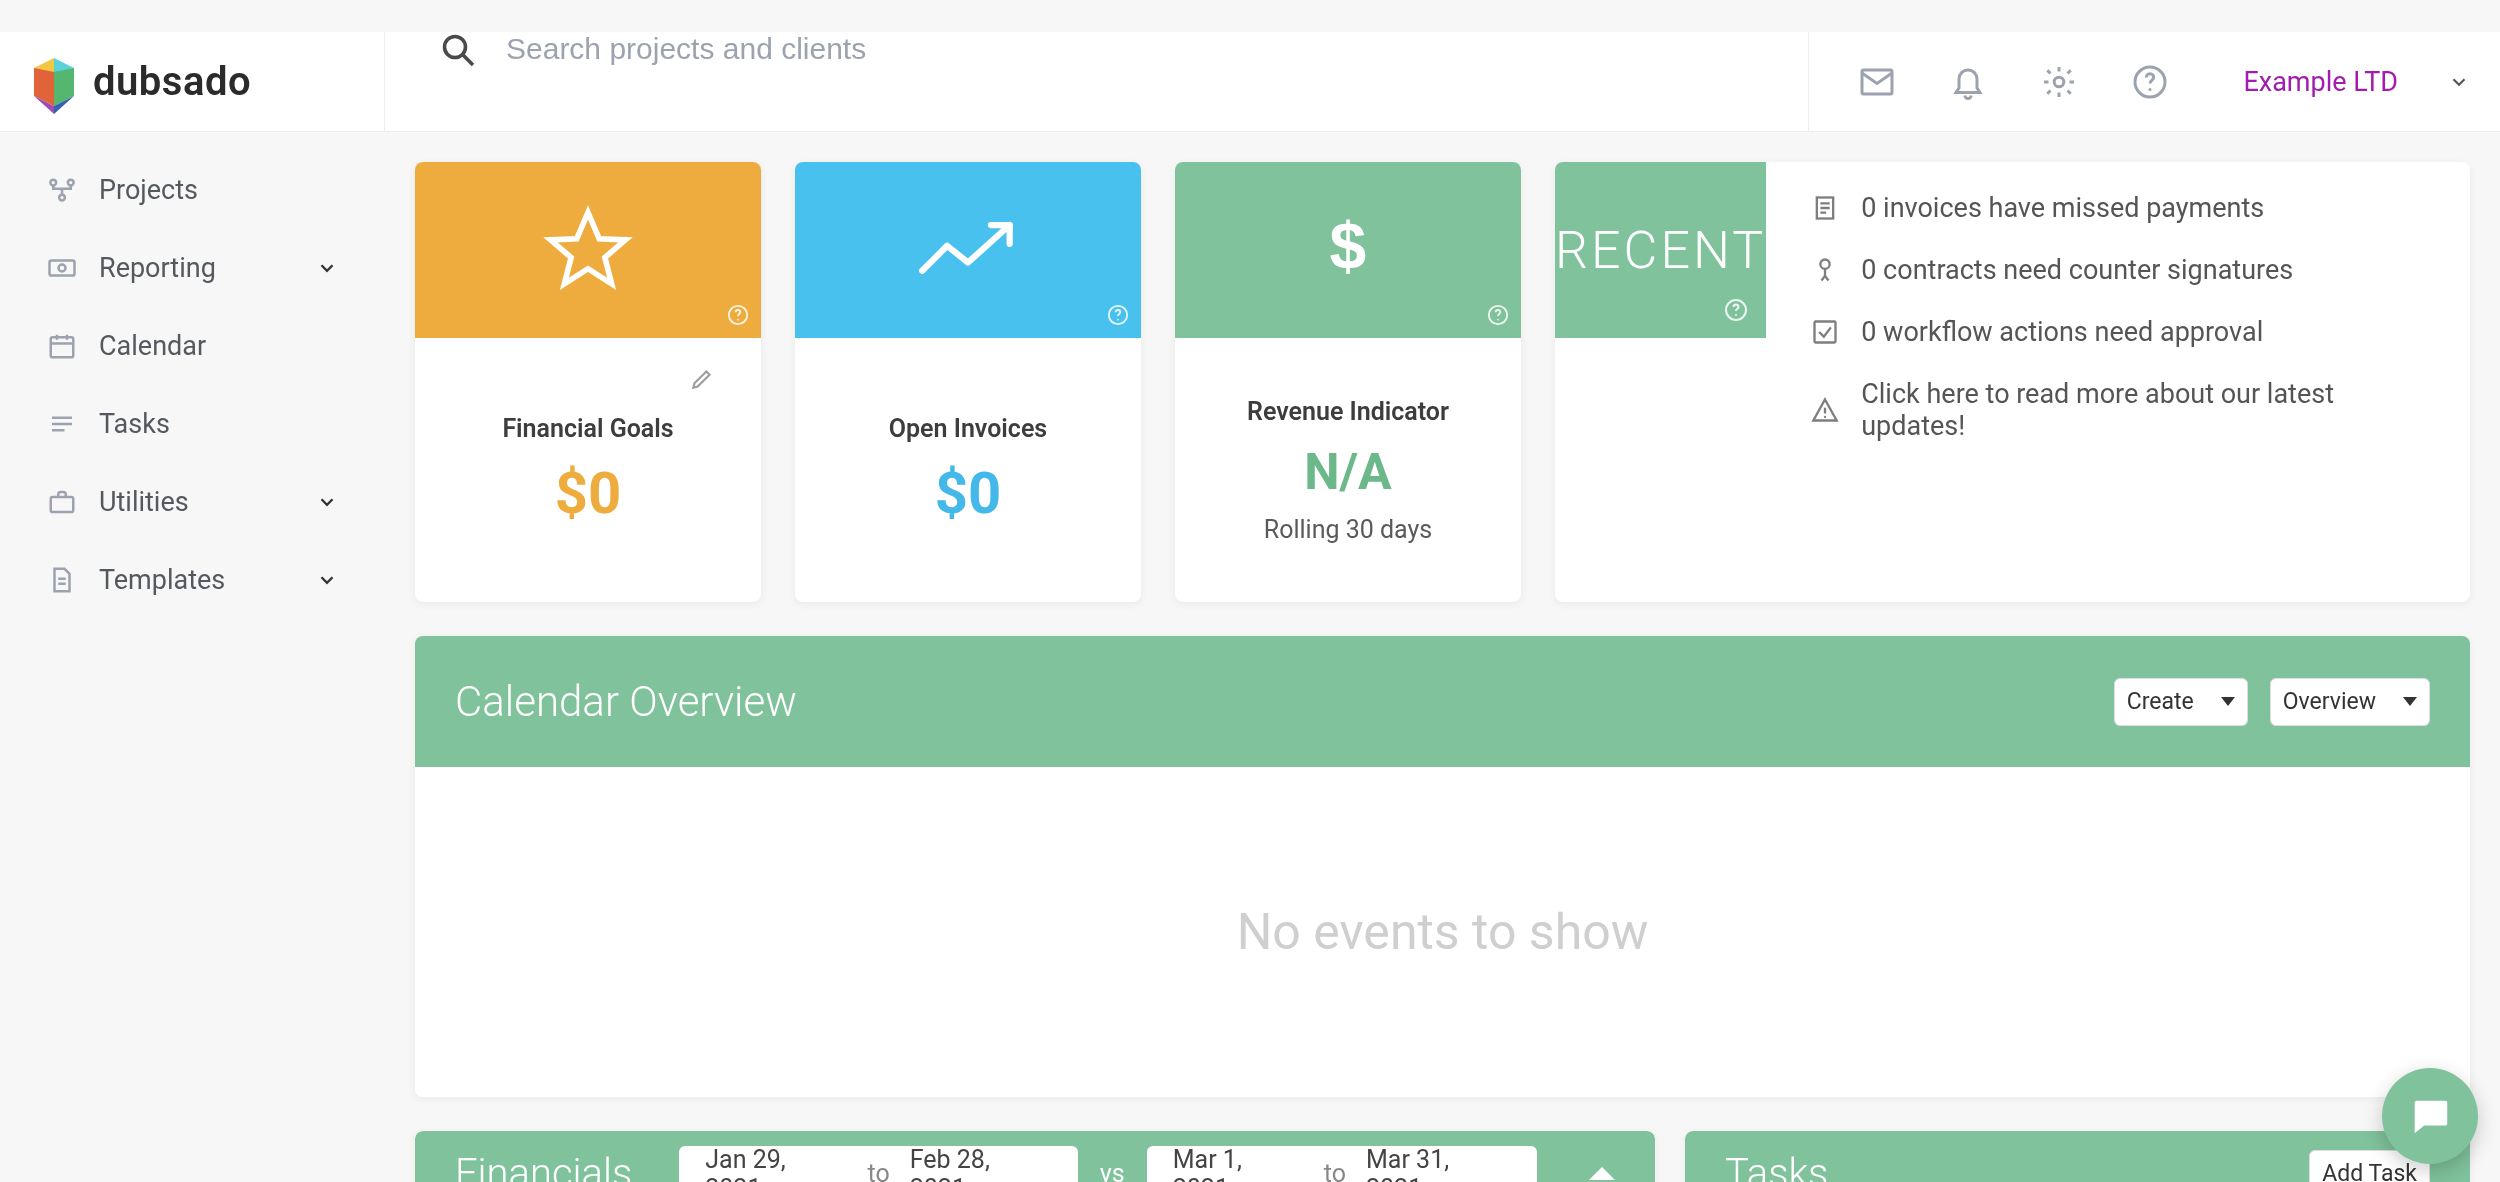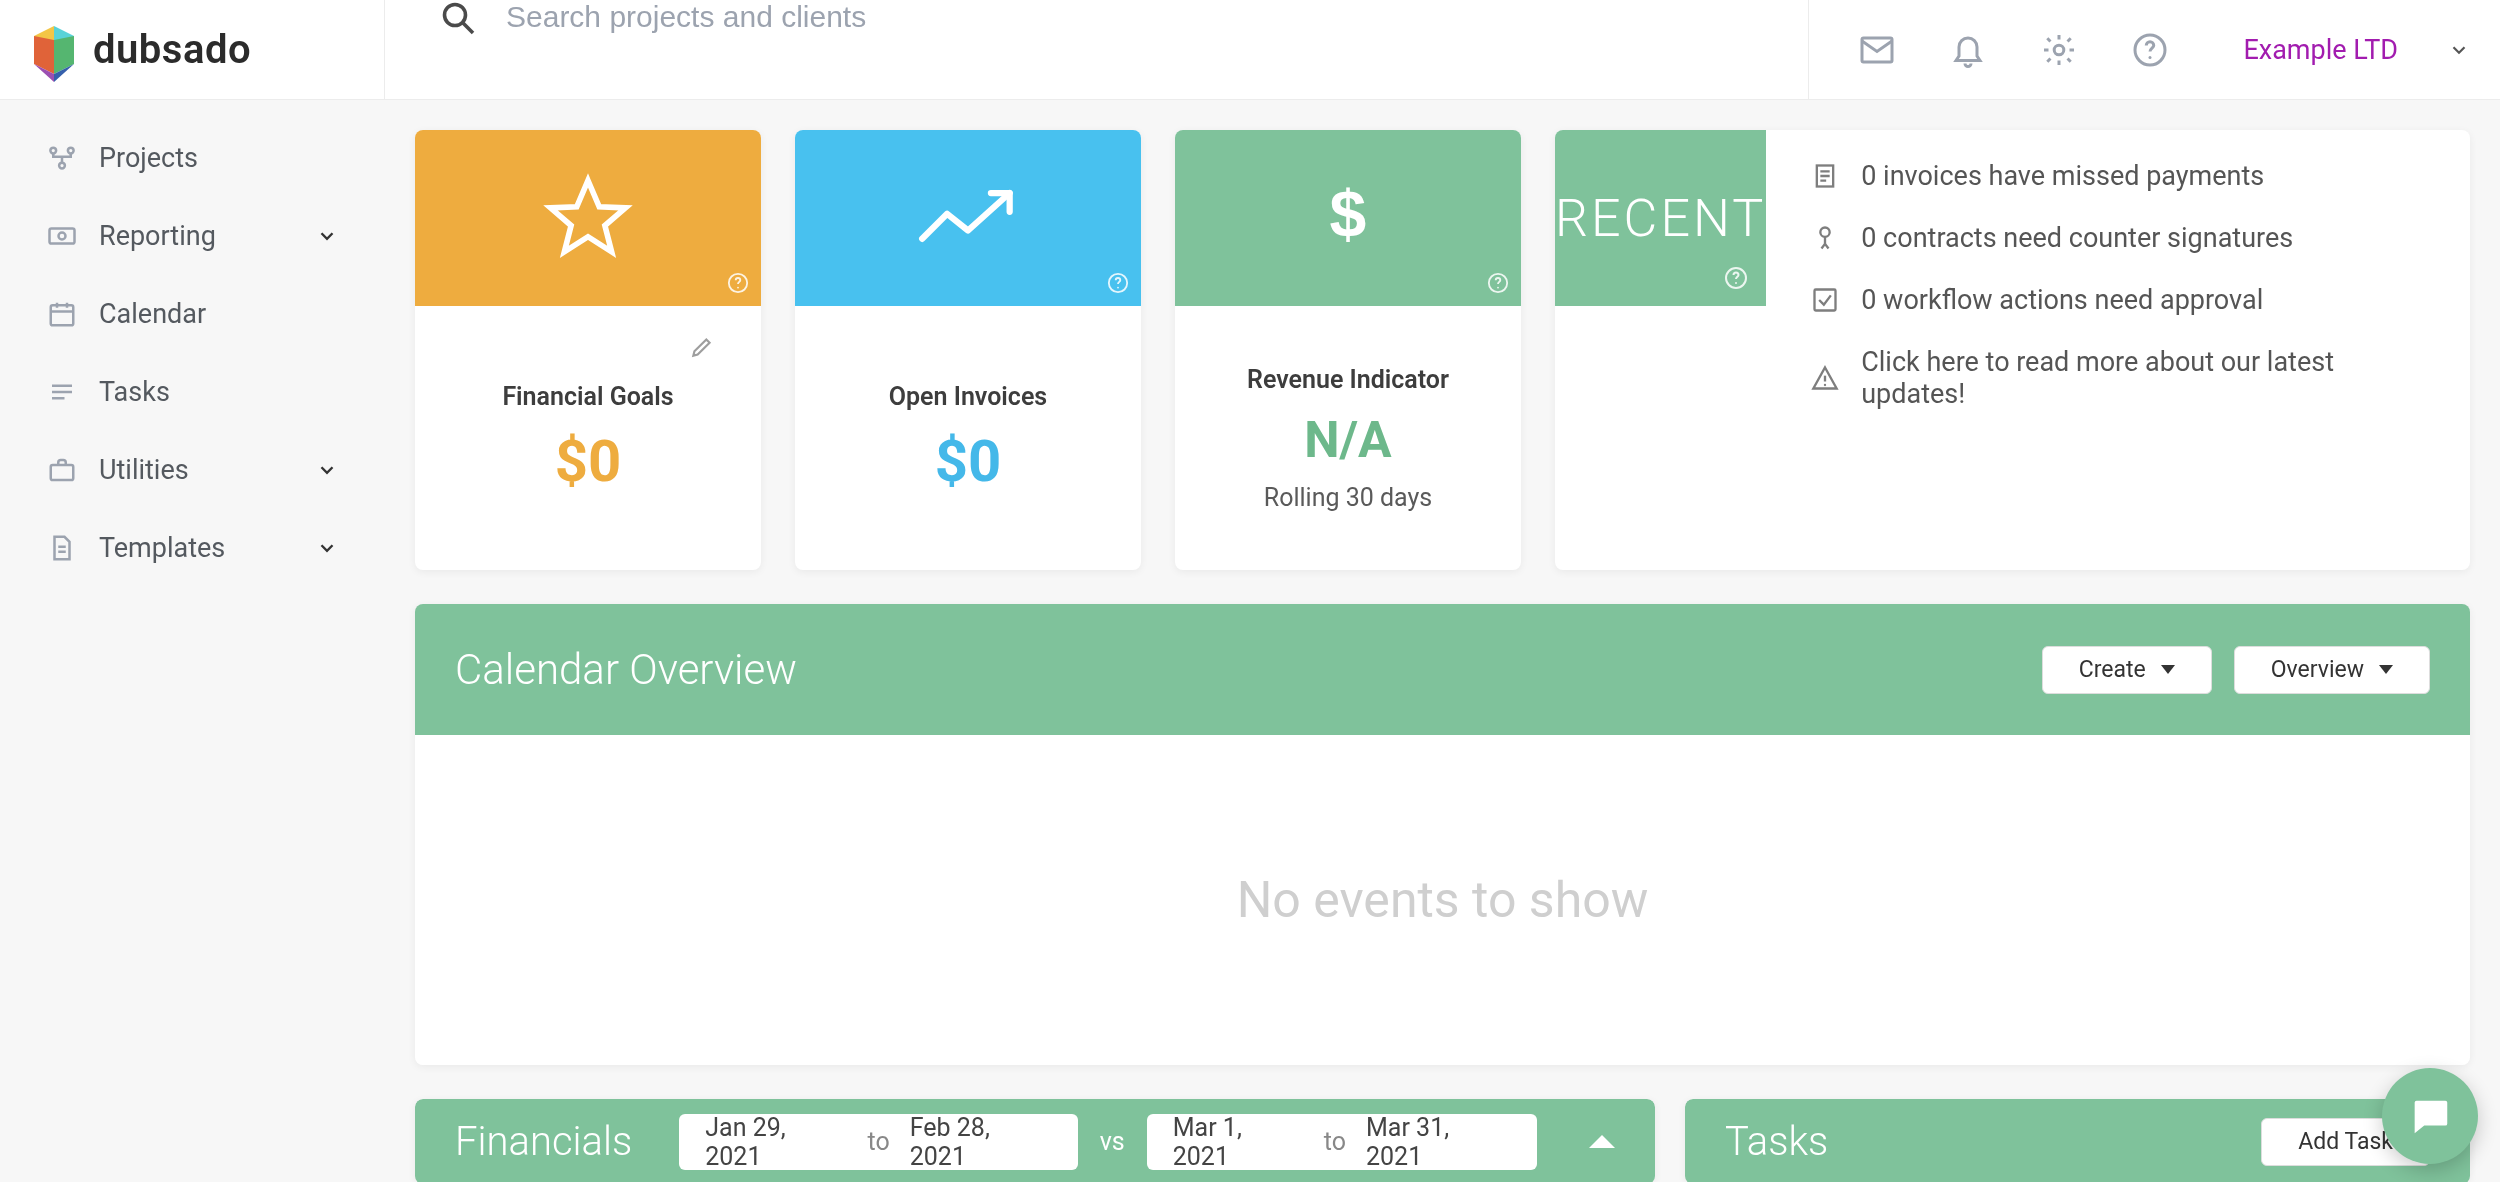--- a/index.html
+++ b/index.html
@@ -1,19 +1,19 @@
 <!DOCTYPE html>
 <html><head>
 <meta charset="utf-8">
 <style>
   * { box-sizing: border-box; margin: 0; padding: 0; }
   body { font-family: -apple-system, "Segoe UI", Roboto, Helvetica, Arial, sans-serif; background: #f7f7f7; color: #3a3a3a; width:2500px; height:1182px; transform-origin: top left; }
   
   
-  .topbar { display:flex; align-items:stretch; height:100px; background:#fff; border-bottom:1px solid #ececec; }
+  .topbar { display:flex; align-items:stretch; height:100px; background:#fff; border-bottom:1px solid #ececec;margin-top:32px; }
   .logo-cell { width:385px; display:flex; align-items:center; gap:15px; padding-left:30px; border-right:1px solid #ececec; }
   .logo-mark { width:48px; height:48px; position:relative; }
   .logo-text { font-size:40px; font-weight:600; color:#2b2b2b; letter-spacing:.5px;}
   
   .search-cell { flex:1; display:flex; align-items:flex-start; gap:30px; padding-left:55px; }
   .search-input { border:none; outline:none; font-size:30px; color:#9ca3af; width:800px; background:transparent; }
   .search-input::placeholder { color:#9ca3af; }
   
   .actions-cell { display:flex; align-items:center; border-left:1px solid #ececec; padding:0 30px 0 50px; gap:55px; }
   .topicon { width:36px; height:36px; color:#9ca3af; cursor:pointer; }
@@ -54,21 +54,21 @@
   .recent-body { padding:30px 45px; display:flex; flex-direction:column; gap:30px;}
   .recent-row { display:flex; gap:22px; align-items:center; font-size:27px; color:#555; cursor:pointer;}
   .recent-row svg { flex:0 0 28px; width:28px; height:28px; color:#7e7e7e;}
   
   
   .panel { border-radius:8px; box-shadow:0 2px 8px rgba(0,0,0,.06); overflow:hidden; margin-bottom:34px;}
   .panel-head { background:#7fc29b; display:flex; align-items:center; padding:0 40px; height:131px; gap:22px;}
   .panel-title { color:#fff; font-size:42px; font-weight:300;}
   .panel-title.small { font-size:40px;}
   .panel-head .grow { flex:1; }
-  .panel-btn { background:#fff; border:1px solid #ddd; border-radius:6px; height:48px; padding:0 36px; font-size:23px; color:#333; display:flex; align-items:center; gap:15px; cursor:pointer;}
+  .panel-btn { background:#fff; border:1px solid #ddd; border-radius:6px; height:48px; padding:0 12px; font-size:23px; color:#333; display:flex; align-items:center; gap:27px; cursor:pointer;}
   .panel-body { background:#fff; height:330px; display:flex; align-items:center; justify-content:center;}
   .no-events { font-size:50px; color:#cfcfcf; font-weight:400;}
   
   
   .bottom-row { display:flex; gap:30px; }
   .fin-panel { flex:0 0 1240px; }
   .tasks-panel { flex:1;}
   .date-chip { background:#fff; border-radius:6px; height:56px; padding:0 26px; display:flex; align-items:center; gap:20px; font-size:25px; color:#444;}
   .vs { color:#fff; font-size:25px; }
   .collapse-tri { width:0; height:0; border-left:13px solid transparent; border-right:13px solid transparent; border-bottom:13px solid #fff; cursor:pointer; margin-left:30px;}

